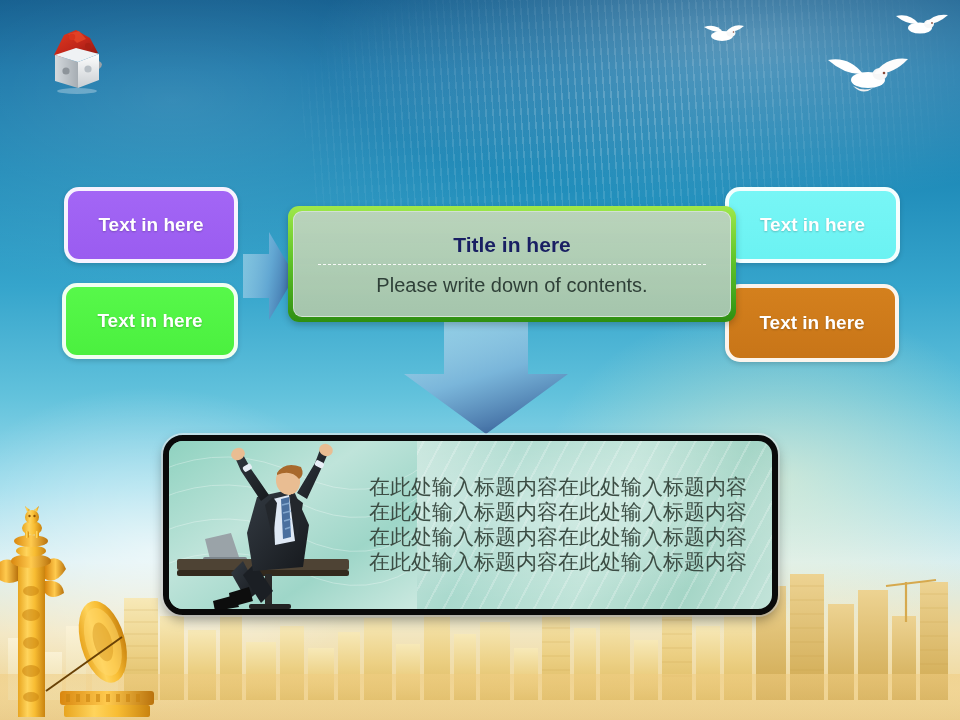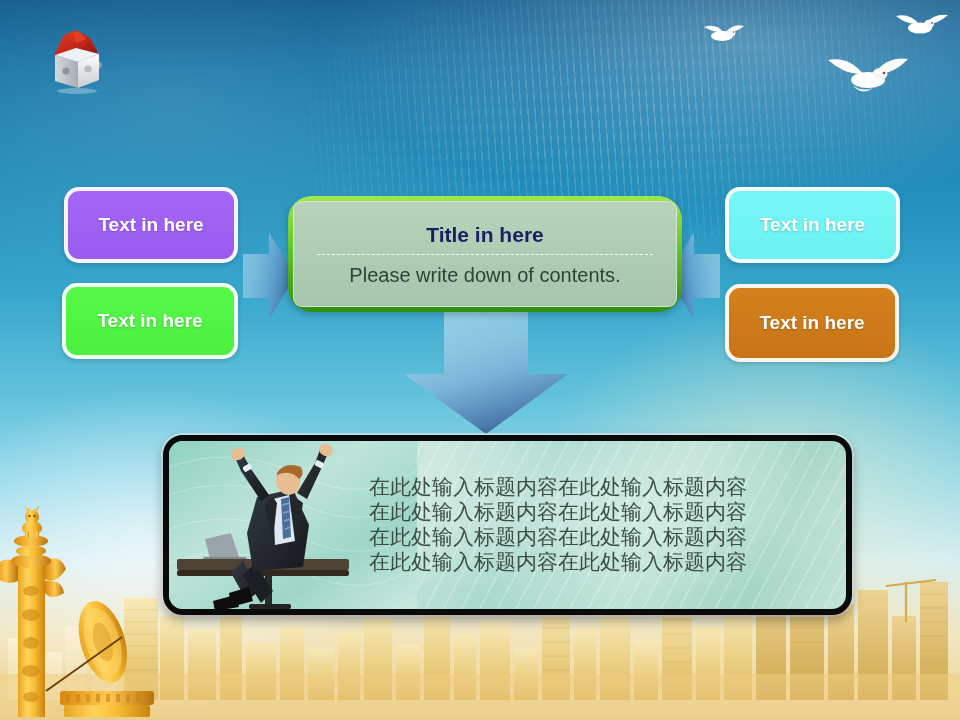--- a/index.html
+++ b/index.html
@@ -119,23 +119,23 @@
   .box-green  { left: 62px;  top: 283px; width: 176px; height: 76px;
     background: linear-gradient(180deg, #57f84a, #4bf03f); }
   .box-cyan   { left: 725px; top: 187px; width: 175px; height: 76px;
     background: linear-gradient(180deg, #78f6f6, #6bf2f2); }
   .box-orange { left: 725px; top: 284px; width: 174px; height: 78px;
     background: linear-gradient(180deg, #d4801d, #c87518); }
 
   
   .center-panel {
     position: absolute;
-    left: 288px; top: 196px;
-    width: 394px; height: 116px;
-    border-radius: 24px;
+    left: 288px; top: 206px;
+    width: 448px; height: 116px;
+    border-radius: 11px;
     box-sizing: border-box;
     padding: 5px;
     background: linear-gradient(180deg, #9fe84a 0%, #62c52a 45%, #2e8f12 100%);
     box-shadow: 0 3px 7px rgba(0,0,0,0.22);
   }
   .center-inner {
     width: 100%; height: 100%;
     box-sizing: border-box;
     border-radius: 9px;
     background: linear-gradient(180deg, rgba(186,210,192,0.96), rgba(172,200,182,0.94));
@@ -164,21 +164,21 @@
     margin-bottom: 2px;
   }
 
   
   .arrow { position: absolute; pointer-events: none; }
 
   
   .content-panel {
     position: absolute;
     left: 163px; top: 435px;
-    width: 689px; height: 180px;
+    width: 615px; height: 180px;
     border-radius: 20px;
     box-sizing: border-box;
     border: 6px solid #0a0a0a;
     background: linear-gradient(115deg, #9ad6c5 0%, #aee0d2 18%, #c8e6dd 36%, #a9d9cd 52%, #bfe3d8 70%, #a4d5c6 86%, #c4e4da 100%);
     box-shadow: 0 5px 12px rgba(0,0,0,0.35), 0 0 0 2px rgba(255,255,255,0.55);
     overflow: hidden;
   }
   .panel-swirl {
     position: absolute; inset: 0;
     background:

